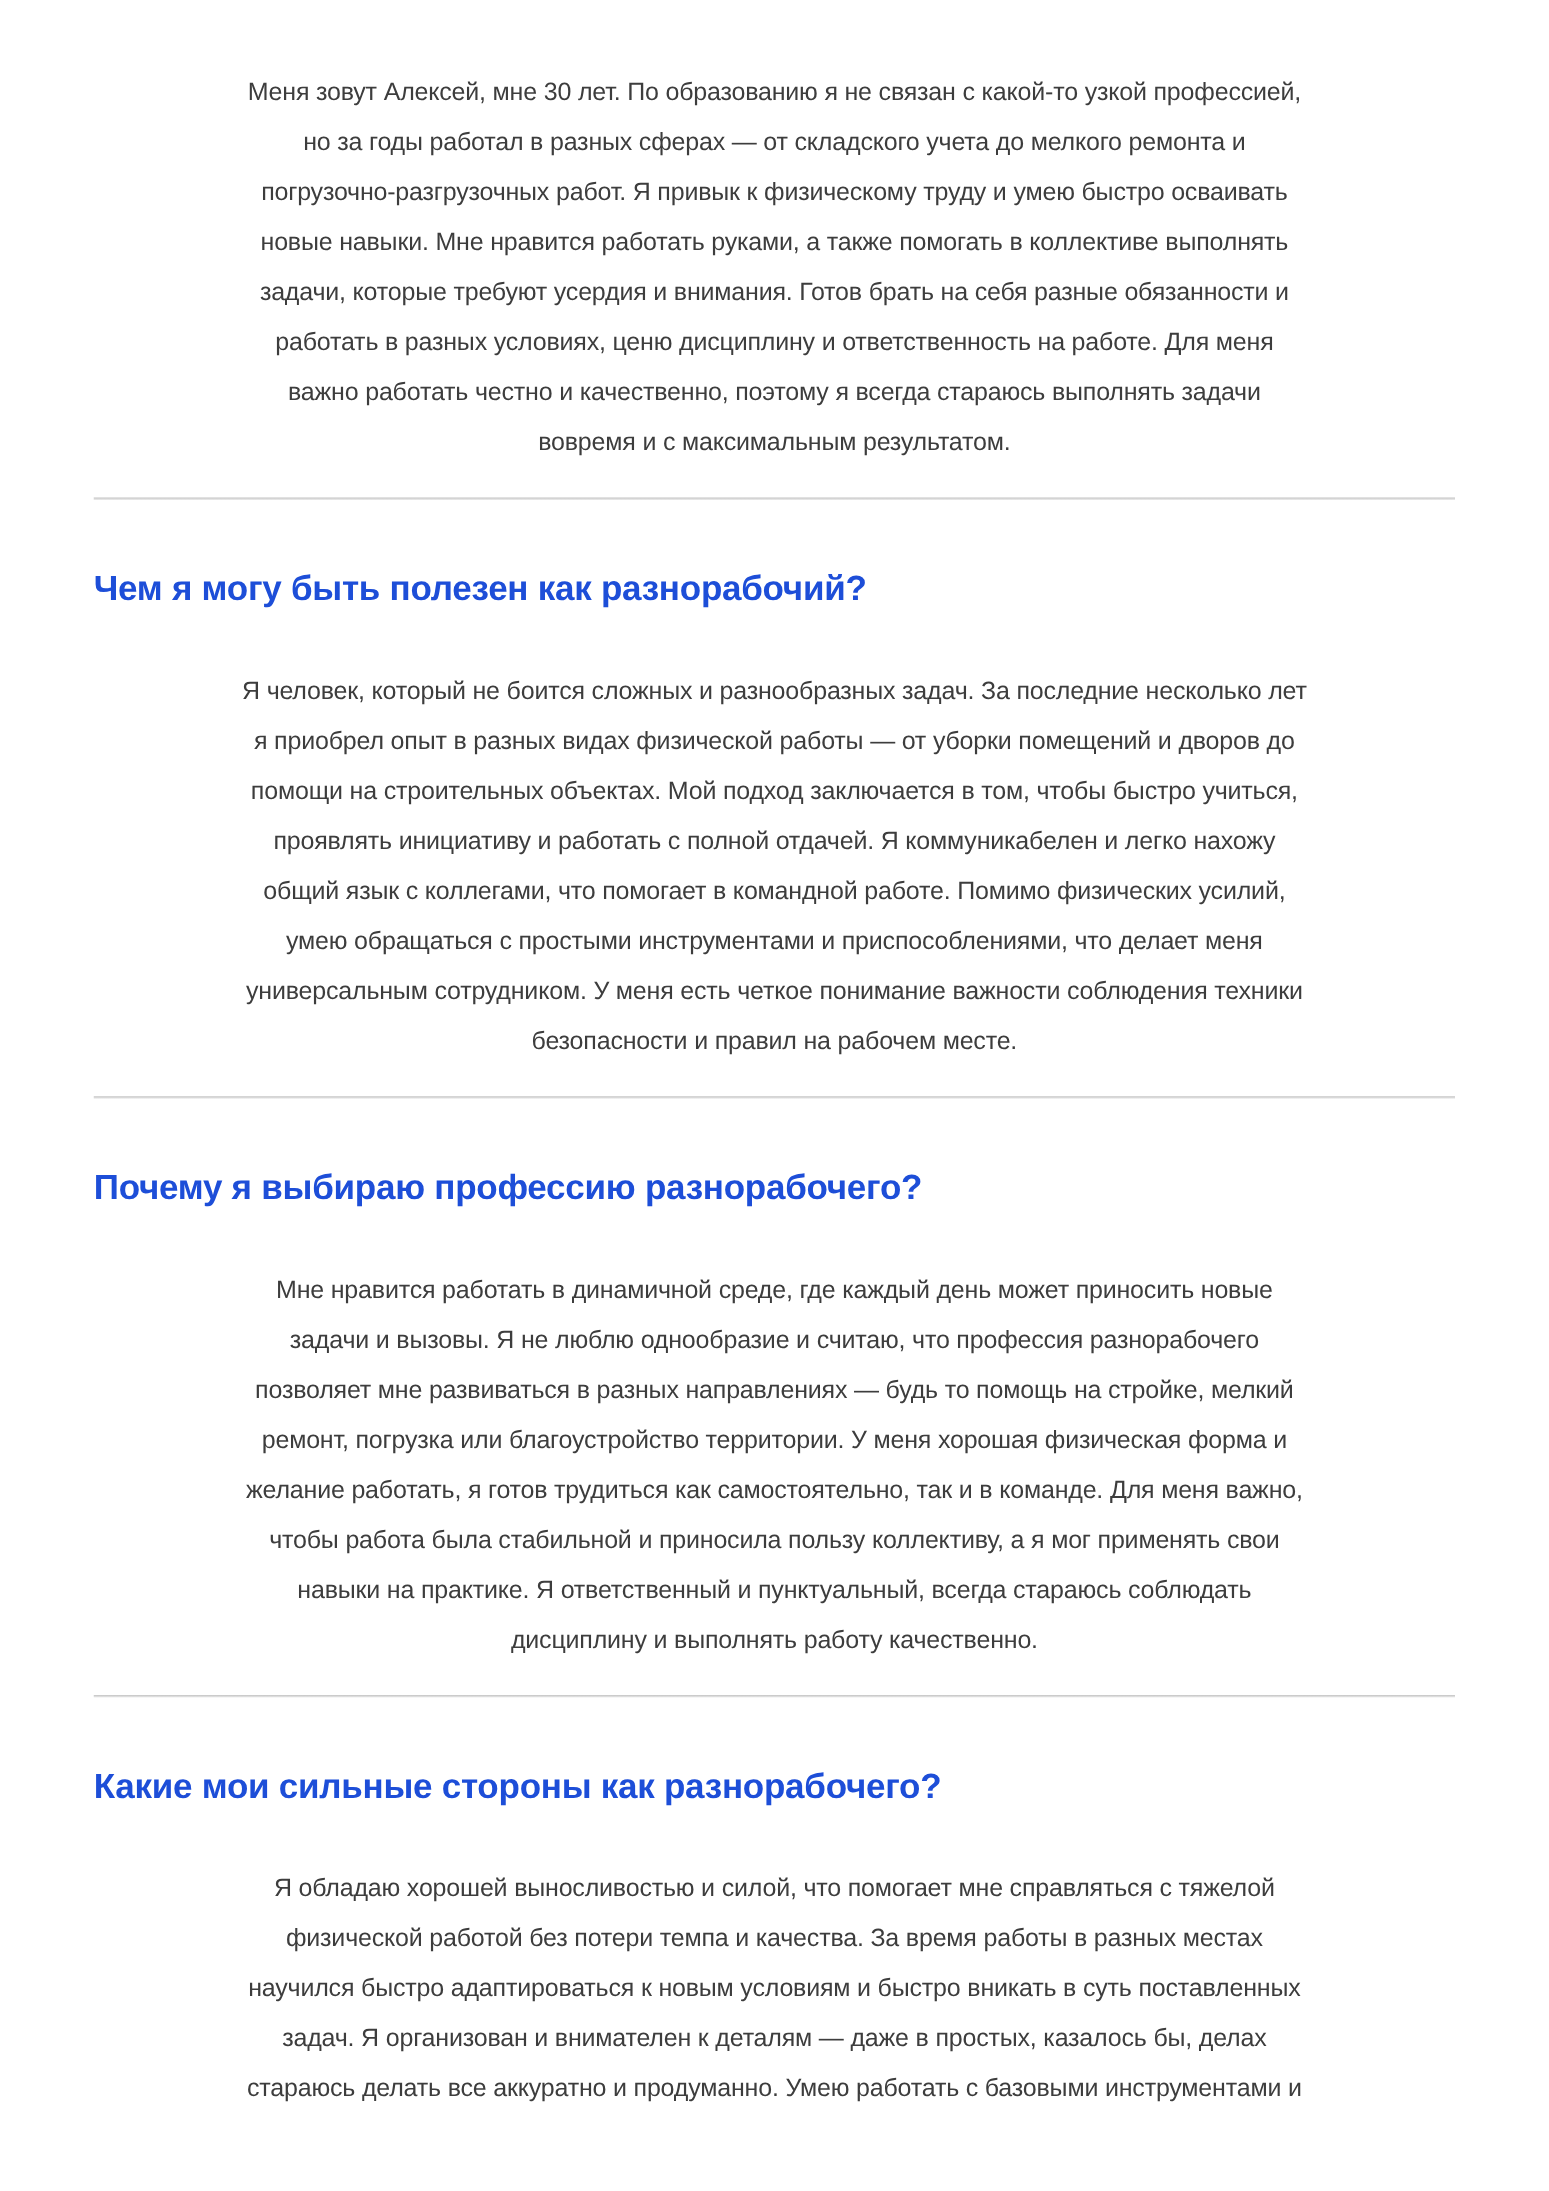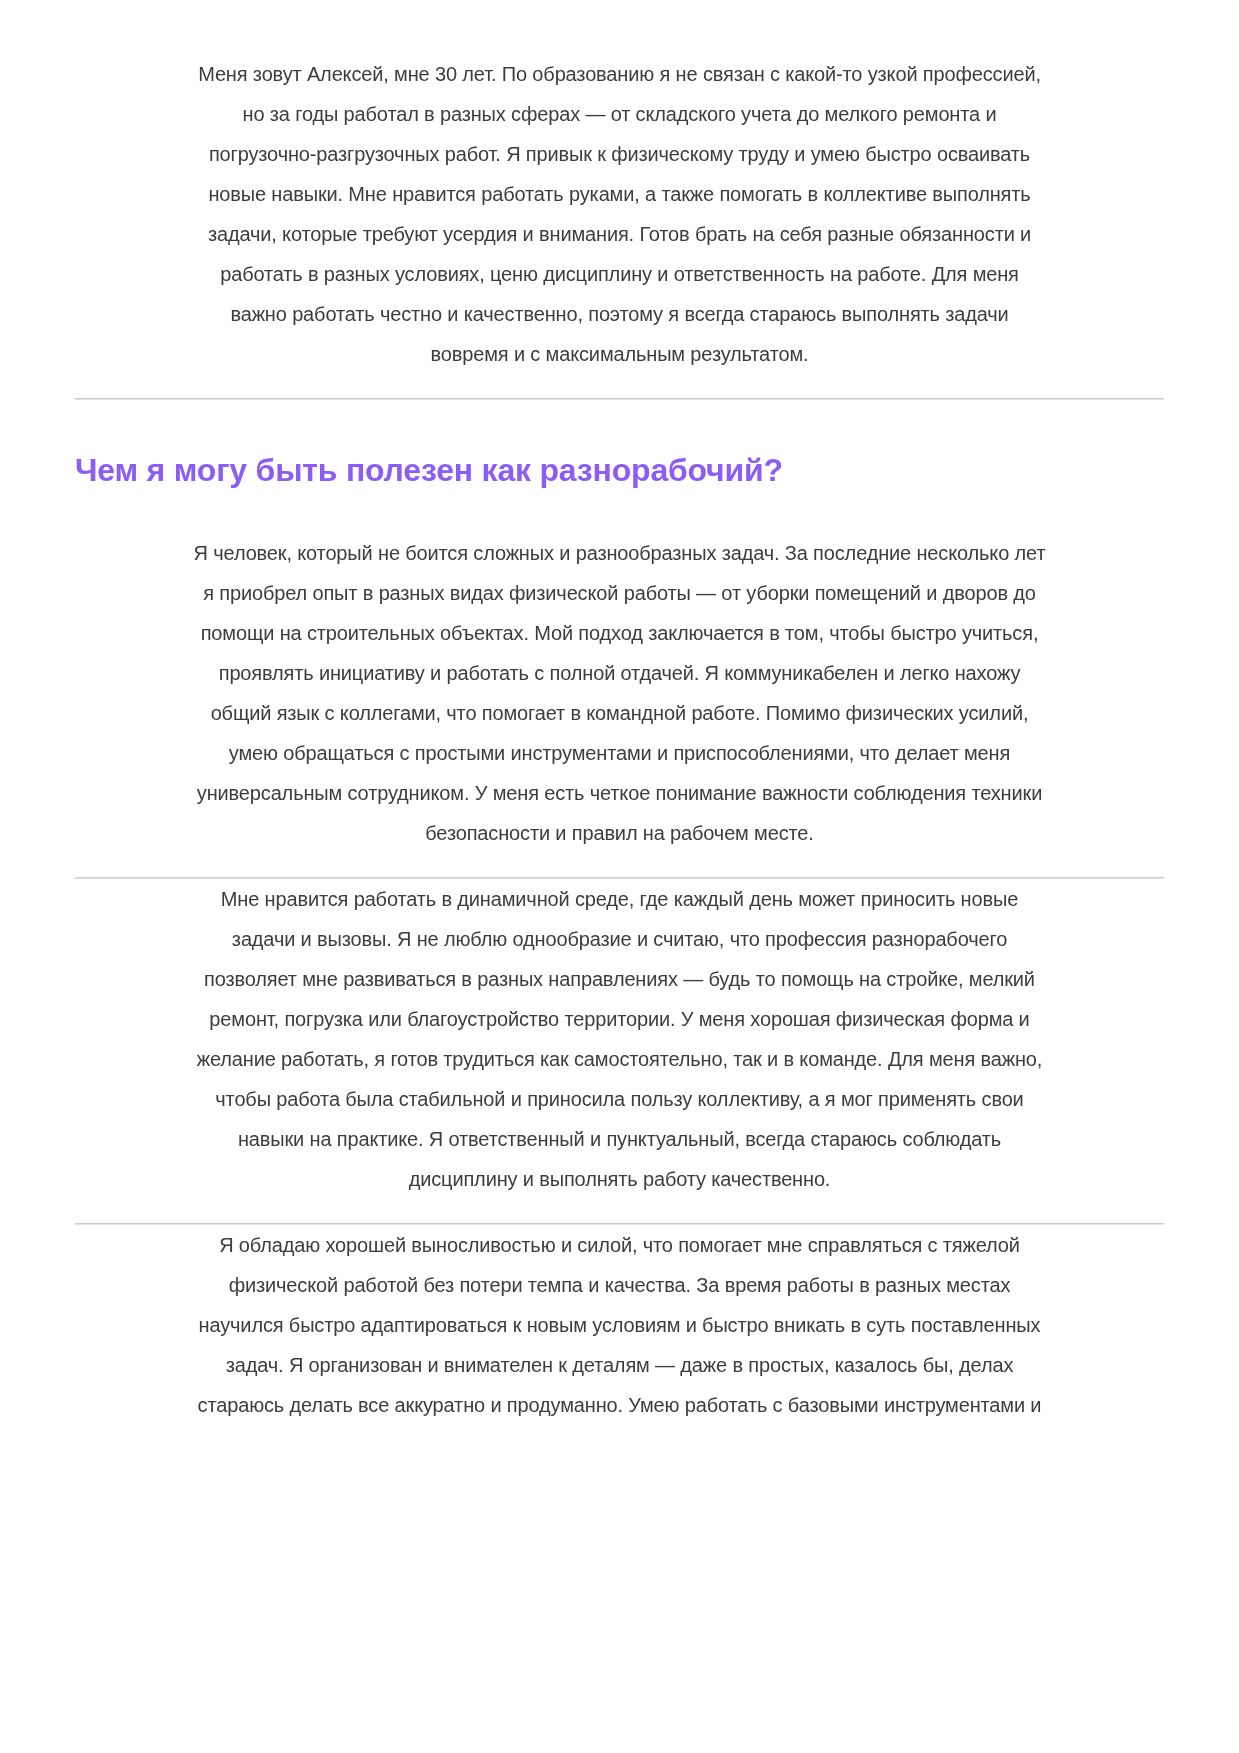--- a/index.html
+++ b/index.html
@@ -21,24 +21,24 @@
     font-size: 20px;
     line-height: 40px;
     color: #3d3d3d;
     letter-spacing: -0.15px;
     white-space: pre;
     font-weight: 400;
     text-align: center;
   }
   h2.section-heading {
     margin: 54px 0 46px 0;
-    font-size: 32px;
+    font-size: 28px;
     line-height: 33px;
     font-weight: 700;
-    color: #8b5cf6;
+    color: #1d4ed8;
     letter-spacing: -0.2px;
     white-space: pre;
   }
   hr.divider {
     border: none;
     height: 2px;
     margin: 24px 0 0 0;
     background: linear-gradient(to bottom, #c3c3c3, #ededed);
   }
 </style>
@@ -66,33 +66,35 @@
 проявлять инициативу и работать с полной отдачей. Я коммуникабелен и легко нахожу
 общий язык с коллегами, что помогает в командной работе. Помимо физических усилий,
 умею обращаться с простыми инструментами и приспособлениями, что делает меня
 универсальным сотрудником. У меня есть четкое понимание важности соблюдения техники
 безопасности и правил на рабочем месте.</p>
   </section>
 
   <hr class="divider">
 
   <section>
+    <h2 class="section-heading">Почему я выбираю профессию разнорабочего?</h2>
     <p class="body-text">Мне нравится работать в динамичной среде, где каждый день может приносить новые
 задачи и вызовы. Я не люблю однообразие и считаю, что профессия разнорабочего
 позволяет мне развиваться в разных направлениях — будь то помощь на стройке, мелкий
 ремонт, погрузка или благоустройство территории. У меня хорошая физическая форма и
 желание работать, я готов трудиться как самостоятельно, так и в команде. Для меня важно,
 чтобы работа была стабильной и приносила пользу коллективу, а я мог применять свои
 навыки на практике. Я ответственный и пунктуальный, всегда стараюсь соблюдать
 дисциплину и выполнять работу качественно.</p>
   </section>
 
   <hr class="divider">
 
   <section>
+    <h2 class="section-heading">Какие мои сильные стороны как разнорабочего?</h2>
     <p class="body-text">Я обладаю хорошей выносливостью и силой, что помогает мне справляться с тяжелой
 физической работой без потери темпа и качества. За время работы в разных местах
 научился быстро адаптироваться к новым условиям и быстро вникать в суть поставленных
 задач. Я организован и внимателен к деталям — даже в простых, казалось бы, делах
 стараюсь делать все аккуратно и продуманно. Умею работать с базовыми инструментами и</p>
   </section>
 
 </main>
 
 </body></html>

